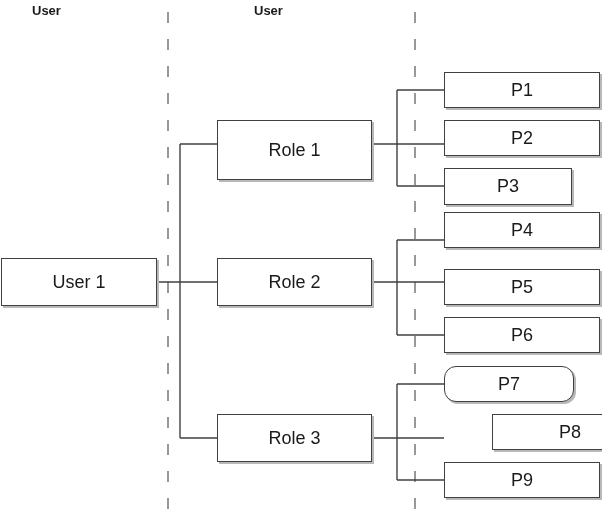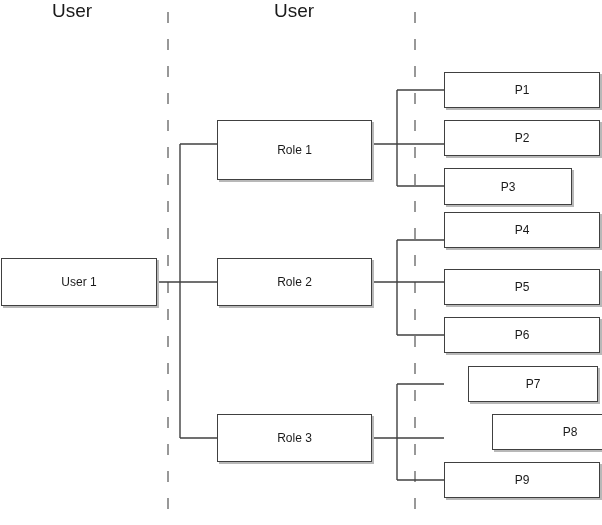--- a/index.html
+++ b/index.html
@@ -10,24 +10,24 @@
     background: var(--color-background, #ffffff);
     font-family: "Liberation Sans", sans-serif;
     color: var(--color-text, #1a1a1a);
     overflow: hidden;
   }
   .col-header {
     position: absolute;
     top: 2px;
     height: 17px;
     line-height: 17px;
-    text-align: center;
-    font-size: 19px;
+    font-size: 13px;
     color: var(--color-text, #1a1a1a);
     white-space: nowrap;
+    font-weight: bold;
   }
   svg.wires { position: absolute; left: 0; top: 0; }
   .conn {
     stroke: var(--color-connector, #404040);
     stroke-width: 1.4;
     fill: none;
   }
   .sep {
     stroke: var(--color-separator, #7f7f7f);
     stroke-width: 1.6;
@@ -36,21 +36,21 @@
   }
   .node {
     position: absolute;
     box-sizing: border-box;
     background: var(--color-box-fill, #ffffff);
     border: 1.5px solid var(--color-box-border, #404040);
     box-shadow: 2px 2px 0 var(--color-shadow, #b8b8b8);
     display: flex;
     align-items: center;
     justify-content: center;
-    font-size: 12px;
+    font-size: 18px;
     color: var(--color-text, #1a1a1a);
     white-space: nowrap;
   }
 </style>
 </head>
 <body>
 
 <div class="canvas">
 
   <div class="col-header" style="left:32px; width:80px;">User</div>
@@ -86,17 +86,17 @@
   <div class="node" style="left:217px; top:120px; width:155px; height:60px;">Role 1</div>
   <div class="node" style="left:217px; top:258px; width:155px; height:48px;">Role 2</div>
   <div class="node" style="left:217px; top:414px; width:155px; height:48px;">Role 3</div>
 
   <div class="node" style="left:444px; top:72px; width:156px; height:36px;">P1</div>
   <div class="node" style="left:444px; top:120px; width:156px; height:36px;">P2</div>
   <div class="node" style="left:444px; top:168px; width:128px; height:37px;">P3</div>
   <div class="node" style="left:444px; top:212px; width:156px; height:36px;">P4</div>
   <div class="node" style="left:444px; top:269px; width:156px; height:36px;">P5</div>
   <div class="node" style="left:444px; top:317px; width:156px; height:36px;">P6</div>
-  <div class="node" style="left:468px; top:366px; width:130px; height:36px;">P7</div>
+  <div class="node" style="left:444px; top:366px; width:130px; height:36px;border-radius:12px;">P7</div>
   <div class="node" style="left:444px; top:414px; width:156px; height:36px;margin-left:48px;">P8</div>
   <div class="node" style="left:444px; top:462px; width:156px; height:36px;">P9</div>
 
 </div>
 
 </body></html>

